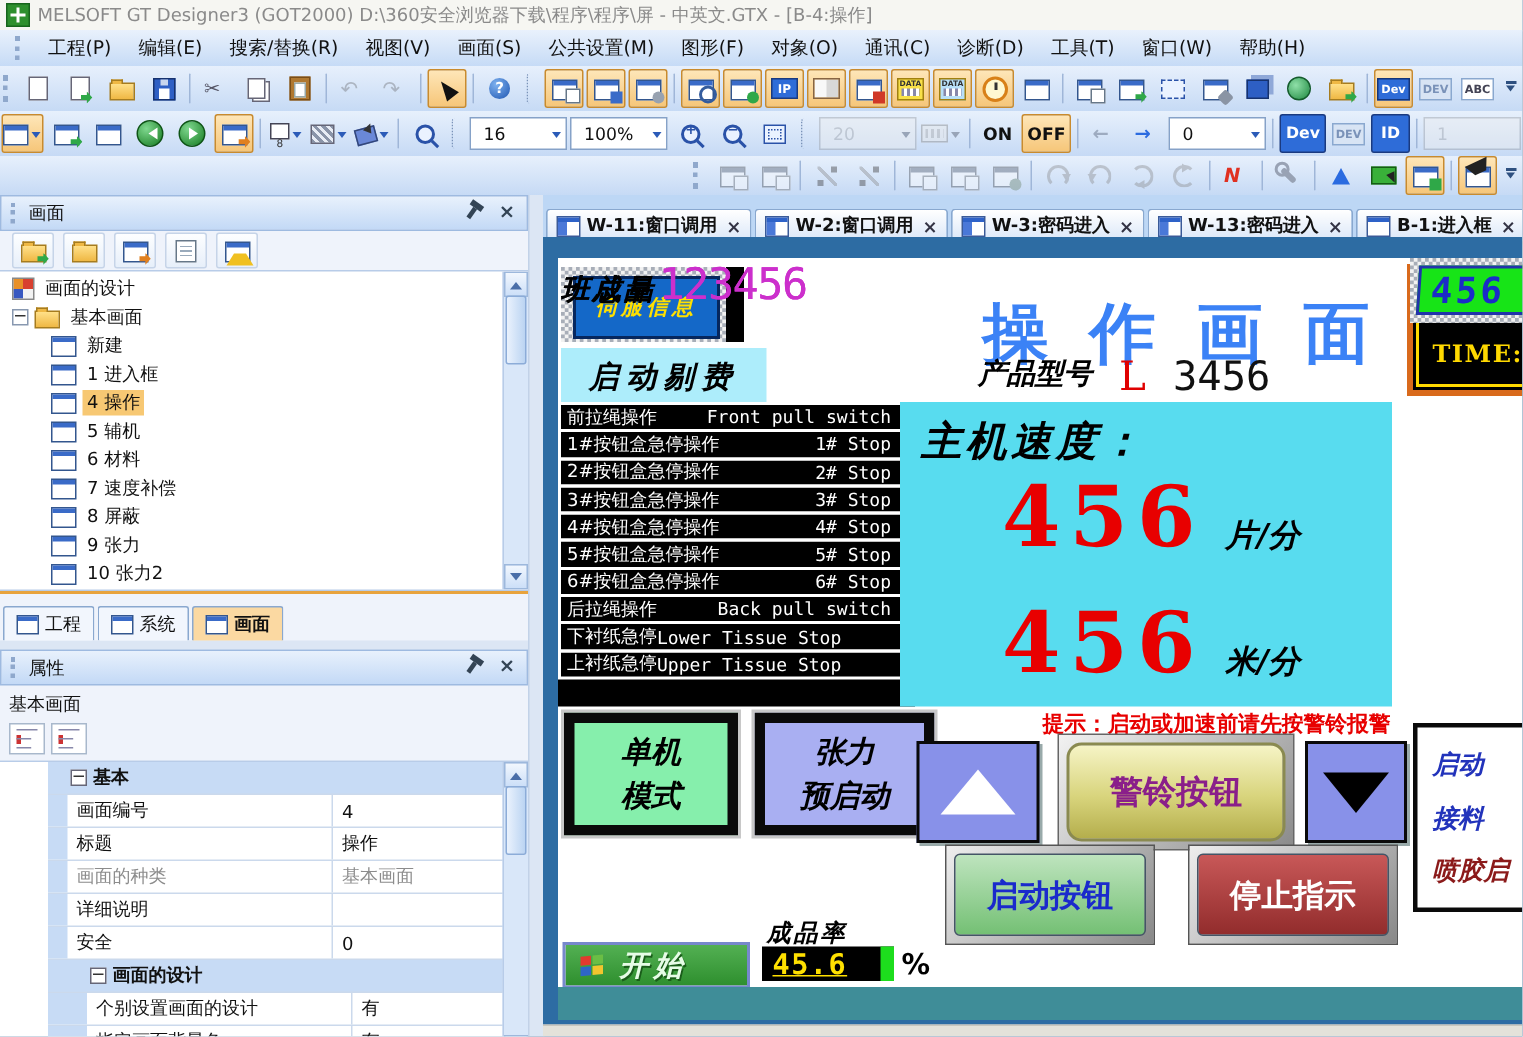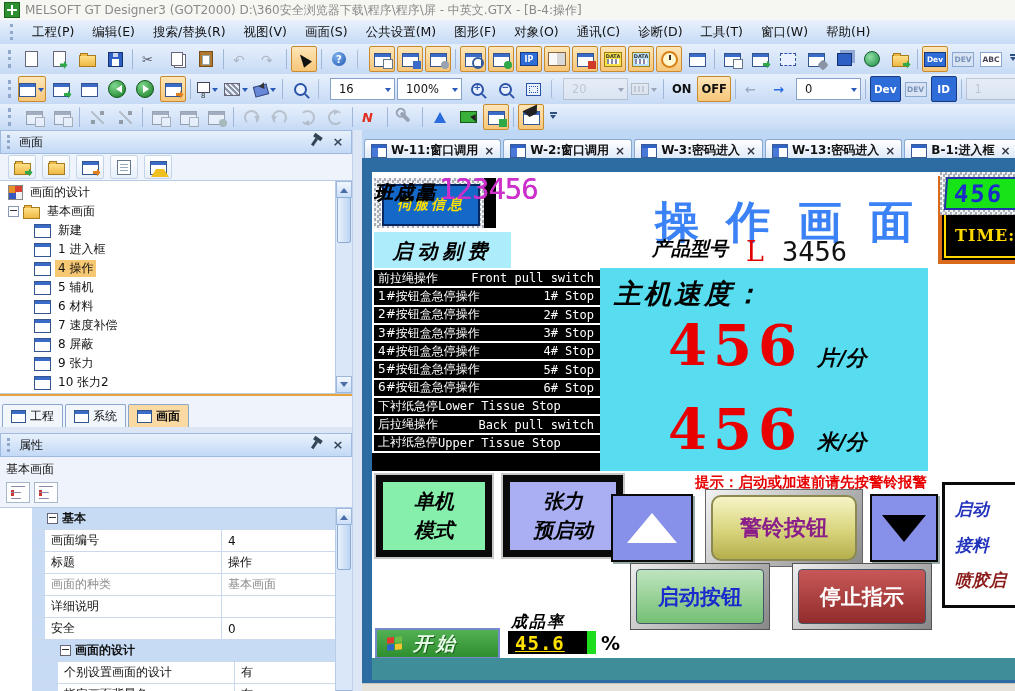--- a/index.html
+++ b/index.html
@@ -10,21 +10,21 @@
   display:flex;align-items:center;gap:5px;padding-left:4px;}
 .applogo{width:14px;height:14px;background:#2E8F2E;border:1px solid #17641C;position:relative;flex:0 0 auto;}
 .applogo::before{content:"";position:absolute;inset:2px;
   background:linear-gradient(#fff,#fff) 50% 0/2px 100% no-repeat,linear-gradient(#fff,#fff) 0 50%/100% 2px no-repeat;}
 .titletext{color:#8A8A8A;font-size:12px;white-space:nowrap;overflow:hidden;}
 .menubar{position:absolute;left:0;top:20px;right:0;height:24px;background:linear-gradient(#E9F1FC,#C6DBF6);
   display:flex;align-items:center;padding-left:10px;border-bottom:1px solid #B3C9E8;}
 .menubar::before{content:"";width:3px;height:16px;border-left:3px dotted #8FA8CC;margin-right:7px;}
 .mitem{padding:2px 9px;white-space:nowrap;font-size:12.5px;}
 .tbrow{position:absolute;left:0;right:0;display:flex;align-items:center;background:linear-gradient(#E7F0FC,#C6DAF5);
-  border-bottom:1px solid #AFC7E8;padding-left:8px;}
+  border-bottom:1px solid #AFC7E8;padding-left:8px;justify-content:flex-end;}
 #tb1{top:44px;height:30px;} #tb2{top:74px;height:30px;} #tb3{top:104px;height:26px;}
 .tbrow::before{content:"";width:3px;height:18px;border-left:3px dotted #8FA8CC;margin-right:6px;}
 .titem{height:24px;min-width:24px;display:inline-flex;align-items:center;justify-content:center;
   border:1px solid transparent;border-radius:2px;position:relative;margin:0 1px;flex:0 0 auto;}
 .titem.hl{background:linear-gradient(#FEE6B8,#F6C679);border-color:#C98B2E;}
 .titem.dis{opacity:.45;filter:grayscale(.8);}
 .titem .tx{font-size:11.5px;font-weight:bold;padding:0 3px;}
 .titem .tx:empty{display:none;}
 .sep{min-width:1px;width:1px;height:20px;background:#9FB6D8;margin:0 3px;border:none;}
 .grip{min-width:6px;width:6px;height:20px;border:none;border-left:1px dotted #7A92B8;margin:0 4px;background:none;}
@@ -999,28 +999,28 @@
             <div class="srow">
               <span class="scn">5#按钮盒急停操作</span>
               <span class="sen">5# Stop</span>
             </div>
 
             <div class="srow">
               <span class="scn">6#按钮盒急停操作</span>
               <span class="sen">6# Stop</span>
             </div>
 
+            <div class="srow">
+              <span class="scn">后拉绳操作</span>
+              <span class="sen">Back pull switch</span>
+            </div>
+
             <div class="srow nogap">
               <span class="scn">下衬纸急停</span>
               <span class="sen">Lower Tissue Stop</span>
-            </div>
-
-            <div class="srow">
-              <span class="scn">后拉绳操作</span>
-              <span class="sen">Back pull switch</span>
             </div>
 
             <div class="srow nogap">
               <span class="scn">上衬纸急停</span>
               <span class="sen">Upper Tissue Stop</span>
             </div>
 
         </div>
 
         <div class="speedpanel">

